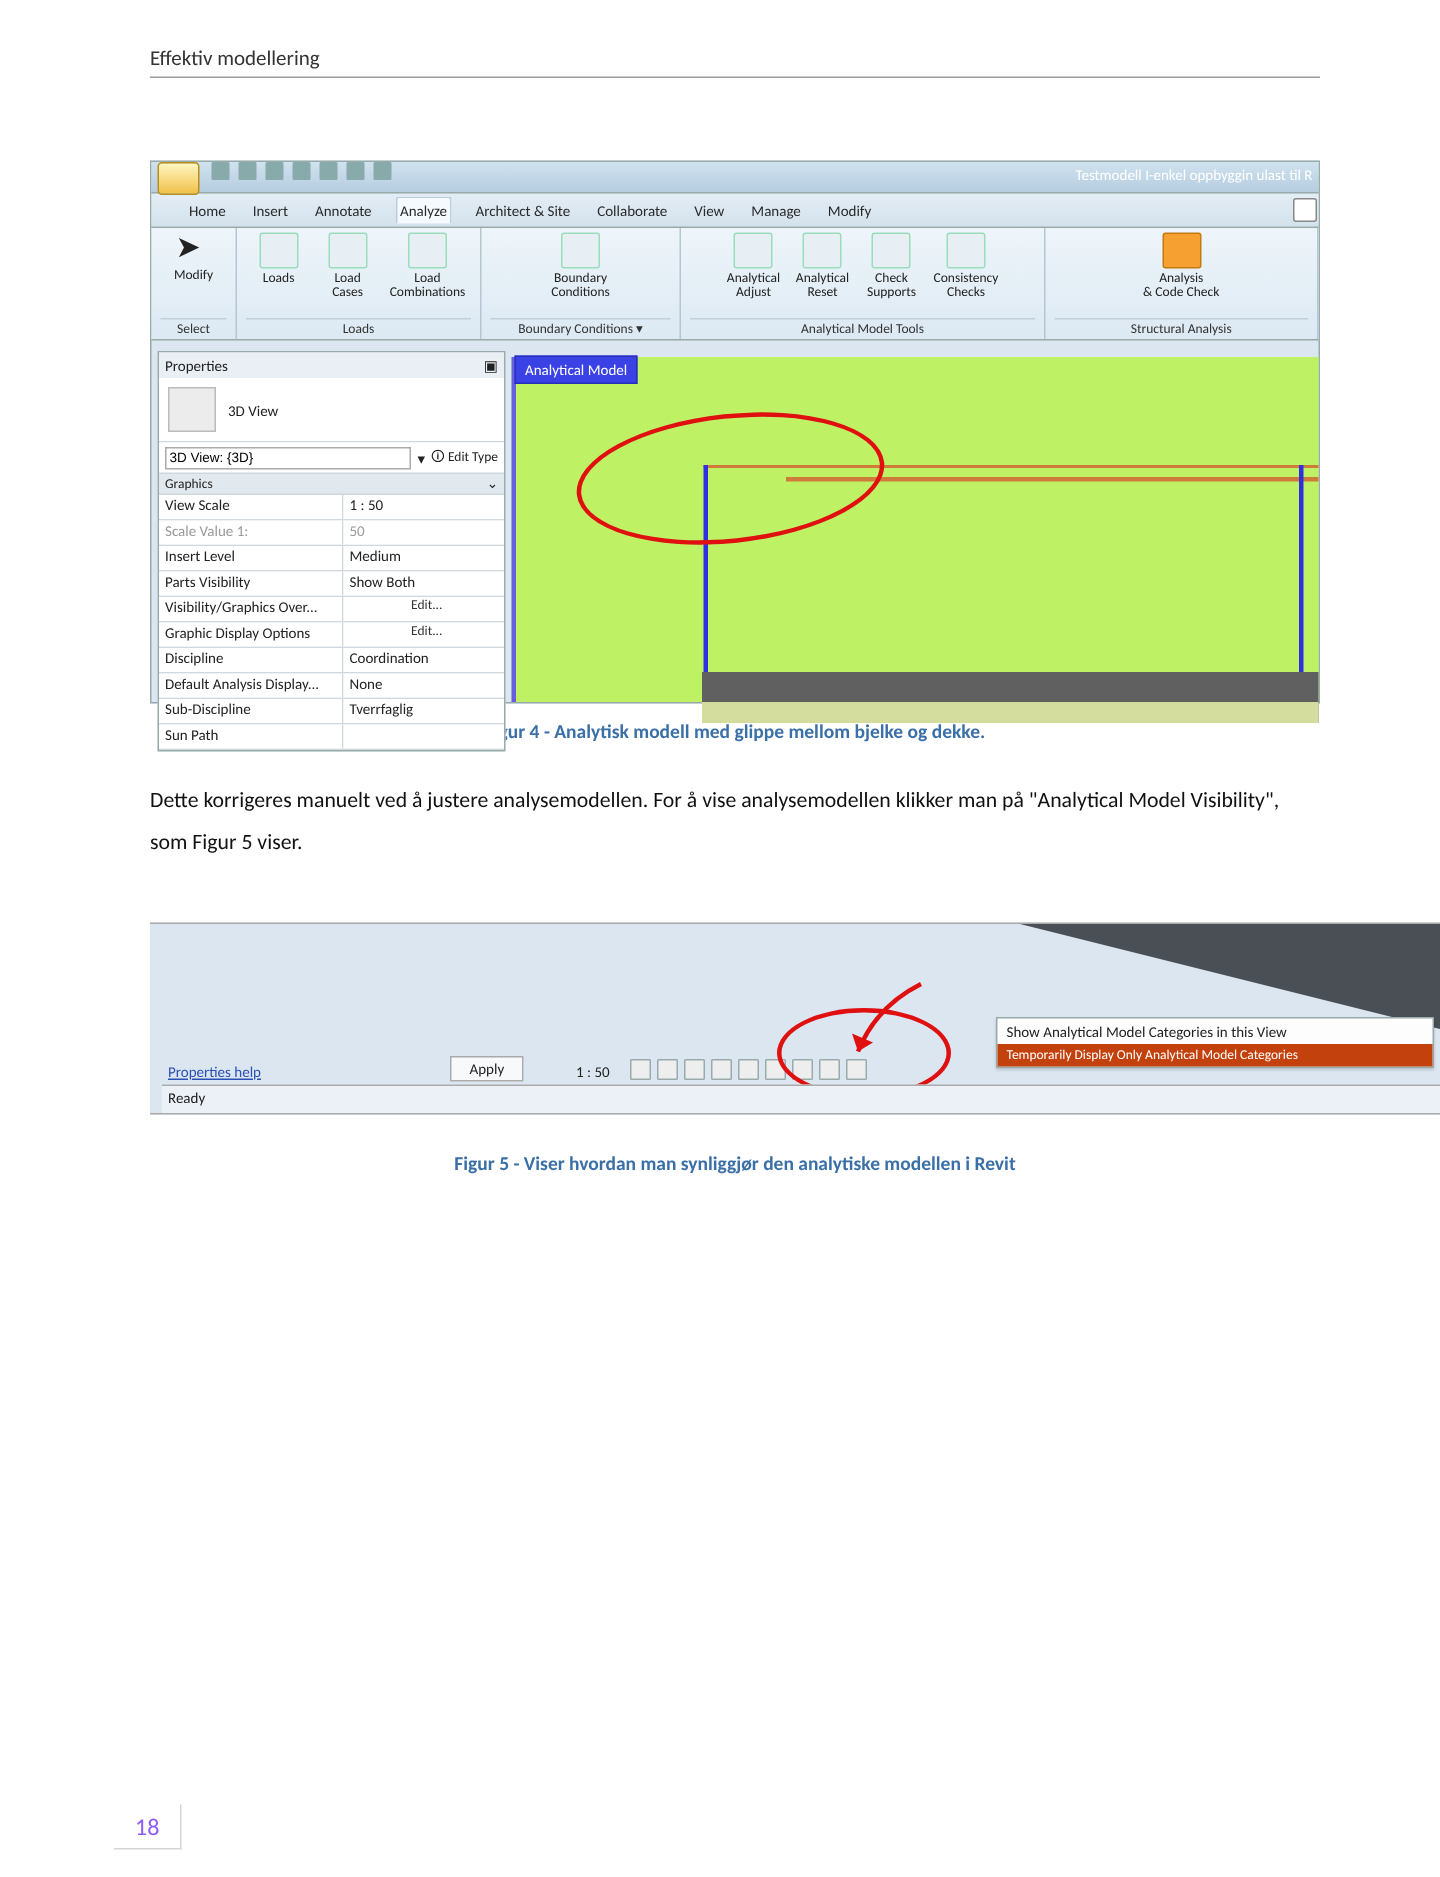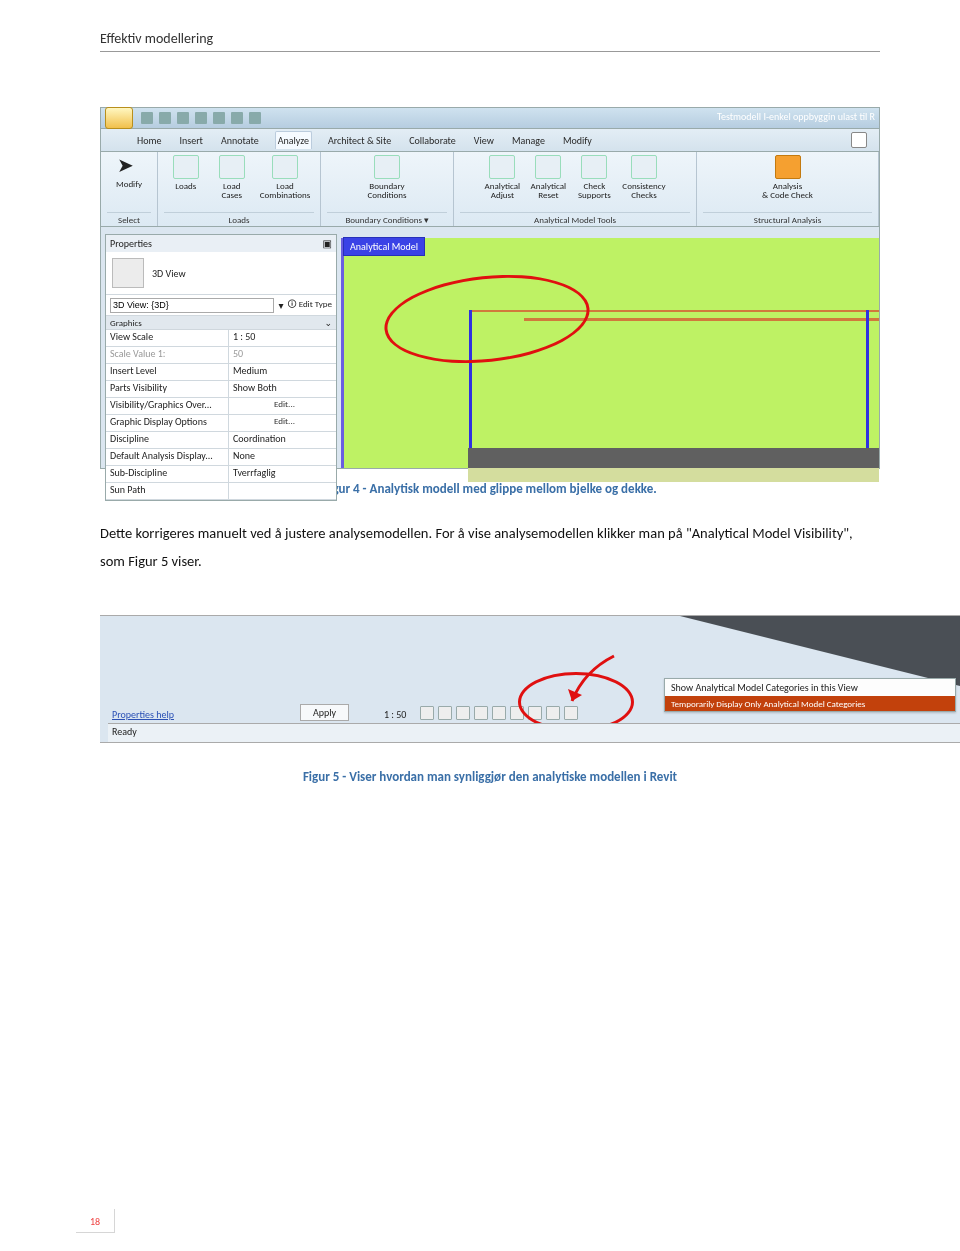--- a/index.html
+++ b/index.html
@@ -42,41 +42,41 @@
     background: #dbe6f0;
     border: 1px solid #9aa;
     font-size: 10px;
     color: #222;
     position: relative;
   }
   .qat {
     background: linear-gradient(#cfe2ef, #b6cde0);
     height: 20px;
     display: flex;
-    align-items: center;
+    align-items: flex-start;
     gap: 6px;
     padding: 0 4px;
     border-bottom: 1px solid #9aa;
     position: relative;
   }
   .r-btn {
     width: 26px; height: 20px;
     background: linear-gradient(#fff7c1,#f1c04b);
     border-radius: 3px;
     border:1px solid #b88f1c;
     margin-right:2px;
   }
   .qat-icon { width:12px; height:12px; background:#8aa; border-radius:1px; }
   .qat-title {
     position:absolute; right:4px; top:2px;
     color:#fff; font-size:10px;
   }
   .tabs {
     display:flex; gap:14px;
-    padding:2px 12px;
+    padding:2px 1px;
     background:linear-gradient(#e3edf5,#d4e2ed);
     border-bottom:1px solid #9aa;
     align-items:center;
   }
   .tab { color:#2a2a2a; font-size:10px; padding:2px 2px; }
   .tab.active { background:#f5faff; border:1px solid #bcd; border-bottom:none; border-radius:2px 2px 0 0; }
   .help-icn { margin-left:auto; width:14px;height:14px;background:#fff;border:1px solid #888;border-radius:2px;}
   .ribbon {
     display:flex;
     background:linear-gradient(#eef5fa,#dce9f3);
@@ -184,21 +184,21 @@
   }
   .shot2 .arrow-draw {
     position:absolute; left:464px; top:35px; width:60px; height:60px;
   }
   .page-num {
     position:absolute;
     left:76px; bottom:18px;
     border:1px solid #d6d6d6;
     border-top:none; border-left:none;
     padding:6px 14px 4px 14px;
-    font-size:10px; color:#ef4444;
+    font-size:16px; color:#8b5cf6;
   }
 </style>
 </head>
 <body>
 
 <div class="page">
   <div class="header">Effektiv modellering</div>
 
   <div class="shot1-wrap">
     <div class="shot" style="height:360px;">

